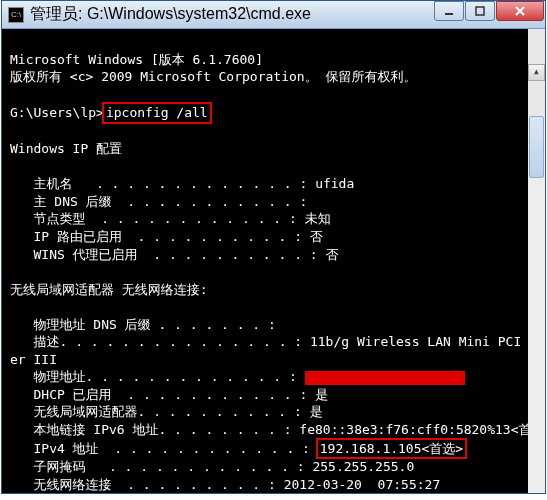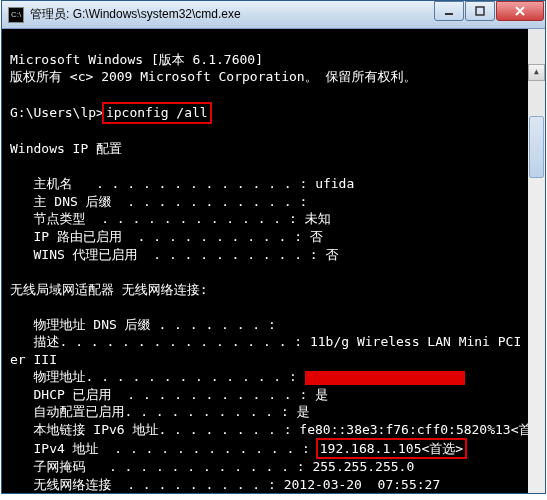--- a/index.html
+++ b/index.html
@@ -34,21 +34,21 @@
     border: 1px solid #888;
     margin-right: 6px;
     display: flex;
     align-items: center;
     justify-content: center;
     font-size: 8px;
     color: #ccc;
     font-family: Arial;
   }
   .titlebar .title {
-    font-size: 12px;
+    font-size: 16px;
     color: #000;
     font-family: "SimSun", Arial, sans-serif;
   }
   .window-controls {
     position: absolute;
     right: 0;
     top: 0;
     display: flex;
     height: 20px;
   }
@@ -171,21 +171,21 @@
    <span>IP 路由已启用</span>  . . . . . . . . . . : <span>否</span>
    <span>WINS 代理已启用</span>  . . . . . . . . . . : <span>否</span>
 
 <span>无线局域网适配器 无线网络连接:</span>
 
    <span>物理地址 DNS 后缀</span> . . . . . . . :
    <span>描述</span>. . . . . . . . . . . . . . . : <span>11b/g Wireless LAN Mini PCI Ex</span>
 <span>er III</span>
    <span>物理地址</span>. . . . . . . . . . . . . : <span class="redblock physaddr"></span>
    <span>DHCP 已启用</span>  . . . . . . . . . . . : <span>是</span>
-   <span>自动配置已启用</span>. . . . . . . . . . : <span>是</span>
+   <span>无线局域网适配器</span>. . . . . . . . . . : <span>是</span>
    <span>本地链接 IPv6 地址</span>. . . . . . . . : <span>fe80::38e3:f76:cff0:5820%13&lt;首</span>
    <span>IPv4 地址</span>  . . . . . . . . . . . . : <span class="redbox"><span>192.168.1.105&lt;首选&gt;</span></span>
    <span>子网掩码</span>   . . . . . . . . . . . . : <span>255.255.255.0</span>
    <span>无线网络连接</span>  . . . . . . . . . : <span>2012-03-20  07:55:27</span>
      . . . . . . . . . : 
    . . . . . . . . . . . . . : 
      . . . . . . . . . . . : 
      . . . . . . . . . . . : 
      . . . . . . . : 
     <div class="scrollbar">

